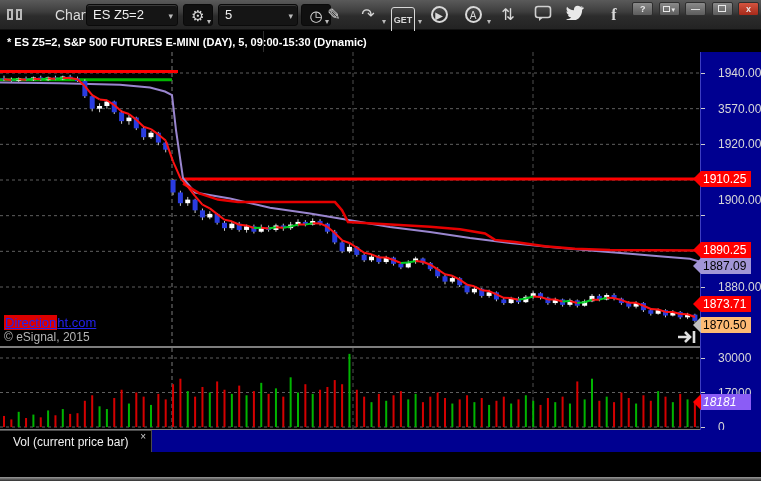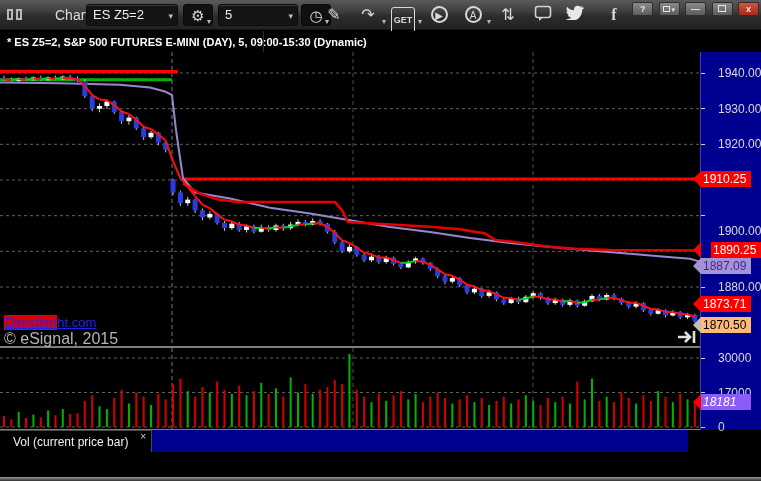--- a/index.html
+++ b/index.html
@@ -60,26 +60,26 @@
   .axis-tickdash{position:absolute;left:0;width:4px;height:1px;background:#cfcfcf;}
   .tag{position:absolute;left:-8px;height:16px;display:flex;align-items:flex-end;}
   .tag-arrow{width:0;height:0;border-top:8px solid transparent;border-bottom:8px solid transparent;
              border-right:8px solid #f00;}
   .tag-box{height:16px;line-height:16px;font-size:12px;padding:0 4px 0 2px;min-width:50px;}
 
   
   .watermark{position:absolute;left:4px;top:315px;font-size:13px;}
   .watermark .hl{color:#2222ee;background:#dd0000;text-decoration:underline;padding:0 1px;}
   .watermark .sfx{color:#2222ee;text-decoration:underline;}
-  .copyright{position:absolute;left:4px;top:330px;font-size:16px;color:#b4b4b4;}
+  .copyright{position:absolute;left:4px;top:330px;font-size:12px;color:#b4b4b4;}
 
   .jump-end{position:absolute;left:676px;top:328px;width:24px;height:18px;}
 
   
-  .tab-row{position:absolute;left:0;top:430px;width:688px;height:22px;background:#000;}
+  .tab-row{position:absolute;left:0;top:430px;width:761px;height:22px;background:#000;}
   .tab-row .blue-fill{position:absolute;left:152px;top:0;right:0;bottom:0;background:#000090;}
   .vol-tab{position:absolute;left:0;top:0;width:152px;height:22px;background:#000;
            border-right:1px solid #4a4a4a;border-top:1px solid #4a4a4a;}
   .vol-tab .lbl{position:absolute;left:13px;top:4px;font-size:12px;color:#f0f0f0;}
   .vol-tab .x{position:absolute;right:5px;top:0px;font-size:10px;color:#cfcfcf;}
   .dyn-row{position:absolute;left:0;top:452px;width:761px;height:25px;background:#000090;}
   .dyn-lbl{position:absolute;left:4px;top:4px;font-size:13px;font-weight:bold;color:#fff;}
   .lock-btn{position:absolute;left:37px;top:3px;width:18px;height:18px;border-radius:3px;
             background:linear-gradient(#e6e6e6,#9a9a9a);border:1px solid #4e4e4e;text-align:center;}
   .time-label{position:absolute;top:6px;font-size:12px;color:#f0f0f0;transform:translateX(-50%);}
@@ -586,44 +586,44 @@
         <rect x="686.55" y="51.400000000000006" width="2" height="27.599999999999994" fill="#00b400"></rect>
         <rect x="693.9" y="53.91022" width="2" height="25.089779999999998" fill="#d40000"></rect>
       </g>
     </svg>
   <div class="vol-bottom-line"></div>
 
   <div class="price-axis" id="axis">
       <div class="axis-tickdash" style="top: 20.5px;"></div>
       <div class="axis-label" style="top: 14px;">1940.00</div>
       <div class="axis-tickdash" style="top: 56.167px;"></div>
-      <div class="axis-label" style="top: 49.667px;">1930.00</div>
+      <div class="axis-label" style="top: 49.667px;">3570.00</div>
       <div class="axis-tickdash" style="top: 91.834px;"></div>
       <div class="axis-label" style="top: 85.334px;">1920.00</div>
       <div class="axis-tickdash" style="top: 163.168px;"></div>
-      <div class="axis-label" style="top: 172px; text-align: center;">1900.00</div>
+      <div class="axis-label" style="top: 141px; text-align: center;">1900.00</div>
       <div class="axis-tickdash" style="top: 234.502px;"></div>
       <div class="axis-label" style="top: 228.002px;">1880.00</div>
       <div class="axis-tickdash" style="top: 305.5px;"></div>
       <div class="axis-label" style="top: 299px;">30000</div>
       <div class="axis-tickdash" style="top: 340px;"></div>
       <div class="axis-label" style="top: 333.5px;">17000</div>
       <div class="axis-tickdash" style="top: 374.5px;"></div>
       <div class="axis-label" style="top: 368px;">0</div>
       <div class="tag" style="top: 119.109px;">
         <span class="tag-arrow" style="border-right-color: rgb(255, 0, 0);"></span>
         <span class="tag-box" style="background: rgb(255, 0, 0); color: rgb(255, 255, 255);">1910.25</span>
       </div>
       <div class="tag" style="top: 190.443px;">
         <span class="tag-arrow" style="border-right-color: rgb(255, 0, 0);"></span>
-        <span class="tag-box" style="background: rgb(255, 0, 0); color: rgb(255, 255, 255); margin-left: 10px;">1890.25</span>
+        <span class="tag-box" style="background: rgb(255, 0, 0); color: rgb(255, 255, 255);">1890.25</span>
       </div>
       <div class="tag" style="top: 206.443px;">
         <span class="tag-arrow" style="border-right-color: rgb(162, 149, 214);"></span>
-        <span class="tag-box" style="background: rgb(162, 149, 214); color: #4c1d95;">1887.09</span>
+        <span class="tag-box" style="background: rgb(162, 149, 214); color: #000000;">1887.09</span>
       </div>
       <div class="tag" style="top: 244px;">
         <span class="tag-arrow" style="border-right-color: rgb(255, 0, 0);"></span>
         <span class="tag-box" style="background: rgb(255, 0, 0); color: rgb(255, 255, 255);">1873.71</span>
       </div>
       <div class="tag" style="top: 265.437px;">
         <span class="tag-arrow" style="border-right-color: rgb(192, 192, 192);"></span>
         <span class="tag-box" style="background: #fdba74; color: rgb(0, 0, 0);">1870.50</span>
       </div>
       <div class="tag" style="top: 341.91px;">

